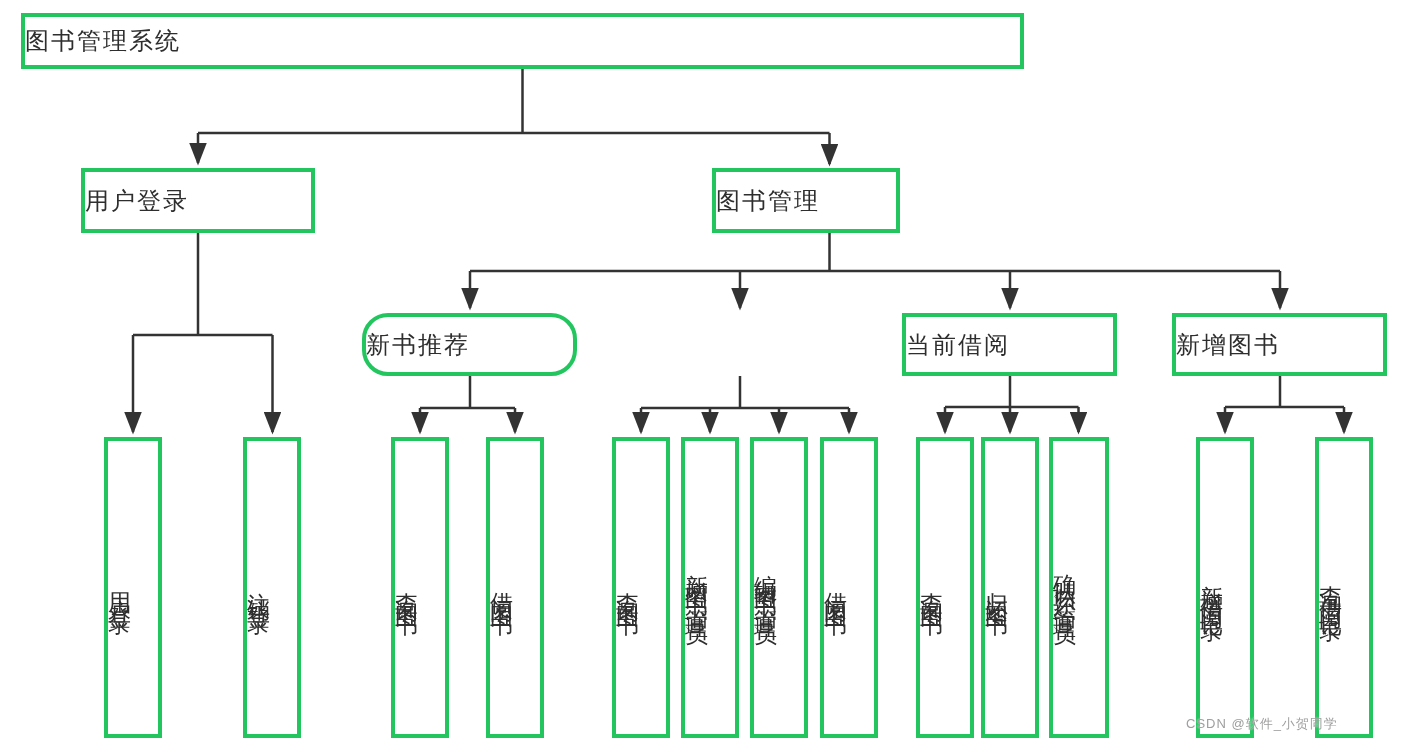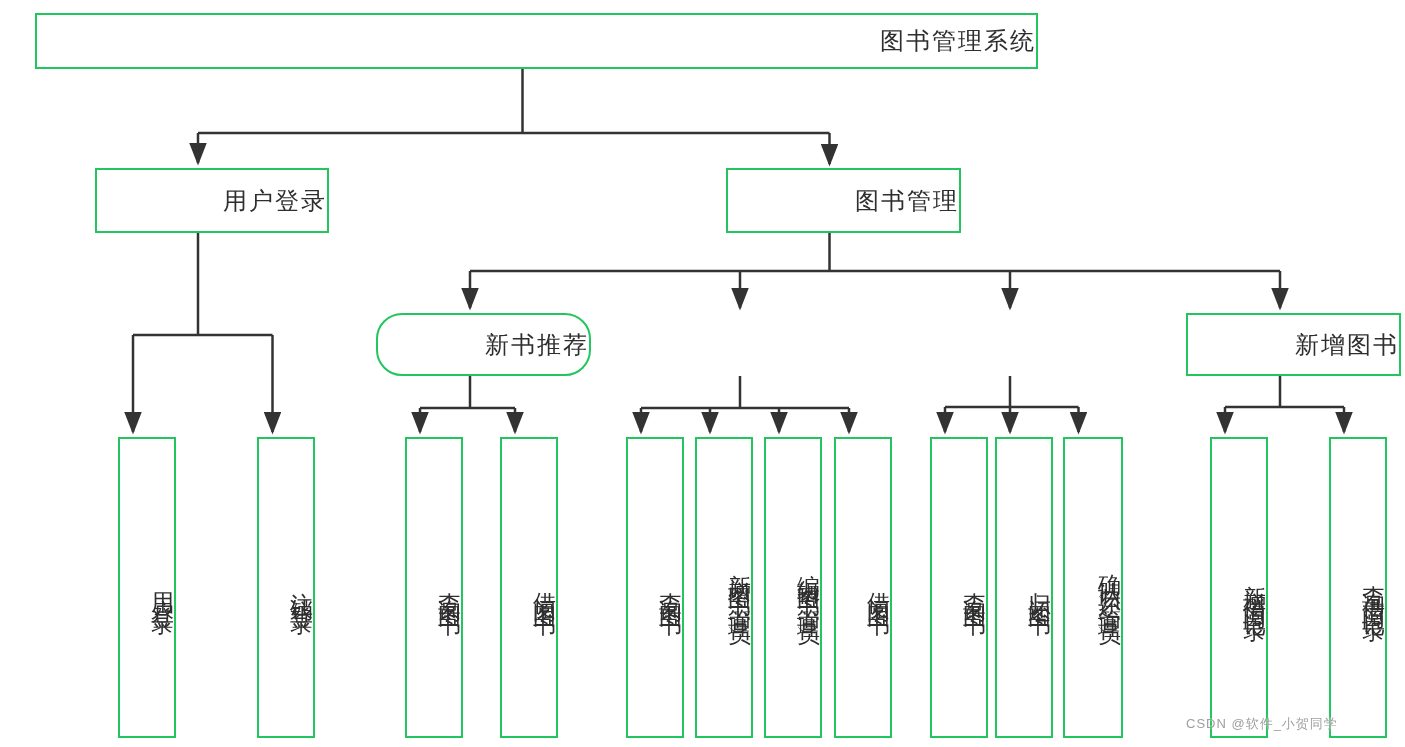--- a/index.html
+++ b/index.html
@@ -2,22 +2,22 @@
 <html><head>
 <meta charset="utf-8">
 <style>
   html,body{margin:0;padding:0;background:#fff;}
   .canvas{
     position:relative;width:1405px;height:747px;background:#ffffff;overflow:hidden;
     font-family:"Liberation Sans","DejaVu Sans",sans-serif;color:#2e2e2e;
   }
   .connectors{position:absolute;left:0;top:0;width:1405px;height:747px;z-index:1;}
   .box{
-    position:absolute;box-sizing:border-box;border:2px solid #22c55e;background:#fff;
-    display:flex;align-items:center;justify-content:flex-end;z-index:2;margin-left:14px;
+    position:absolute;box-sizing:border-box;border:4px solid #22c55e;background:#fff;
+    display:flex;align-items:center;justify-content:flex-start;z-index:2;
   }
   .hlabel{font-size:24px;letter-spacing:2px;white-space:nowrap;}
   .leaf{width:58px;height:301px;top:437px;}
   .vlabel{
     writing-mode:vertical-rl;text-orientation:upright;
     font-size:23px;letter-spacing:7px;line-height:1;white-space:nowrap;
   }
   .watermark{
     position:absolute;left:1186px;top:715px;z-index:5;
     font-size:13px;color:rgba(150,150,150,0.92);letter-spacing:1px;white-space:nowrap;
@@ -79,26 +79,29 @@
     </g>
   </svg>
 
   <div class="box" style="left:21px;top:13px;width:1003px;height:56px;">
     <span class="hlabel">图书管理系统</span>
   </div>
 
   <div class="box" style="left:81px;top:168px;width:234px;height:65px;">
     <span class="hlabel">用户登录</span>
   </div>
-  <div class="box" style="left:712px;top:168px;width:235px;height:65px;">
+  <div class="box" style="left:712px;top:168px;width:188px;height:65px;">
     <span class="hlabel">图书管理</span>
   </div>
 
   <div class="box" style="left:362px;top:313px;width:215px;height:63px;border-radius:26px;">
     <span class="hlabel">新书推荐</span>
+  </div>
+  <div class="box" style="left:902px;top:313px;width:215px;height:63px;">
+    <span class="hlabel">当前借阅</span>
   </div>
   <div class="box" style="left:1172px;top:313px;width:215px;height:63px;">
     <span class="hlabel">新增图书</span>
   </div>
 
   <div class="box leaf" style="left:104px;">
     <span class="vlabel">用户登录</span>
   </div>
   <div class="box leaf" style="left:243px;">
     <span class="vlabel">注销登录</span>

